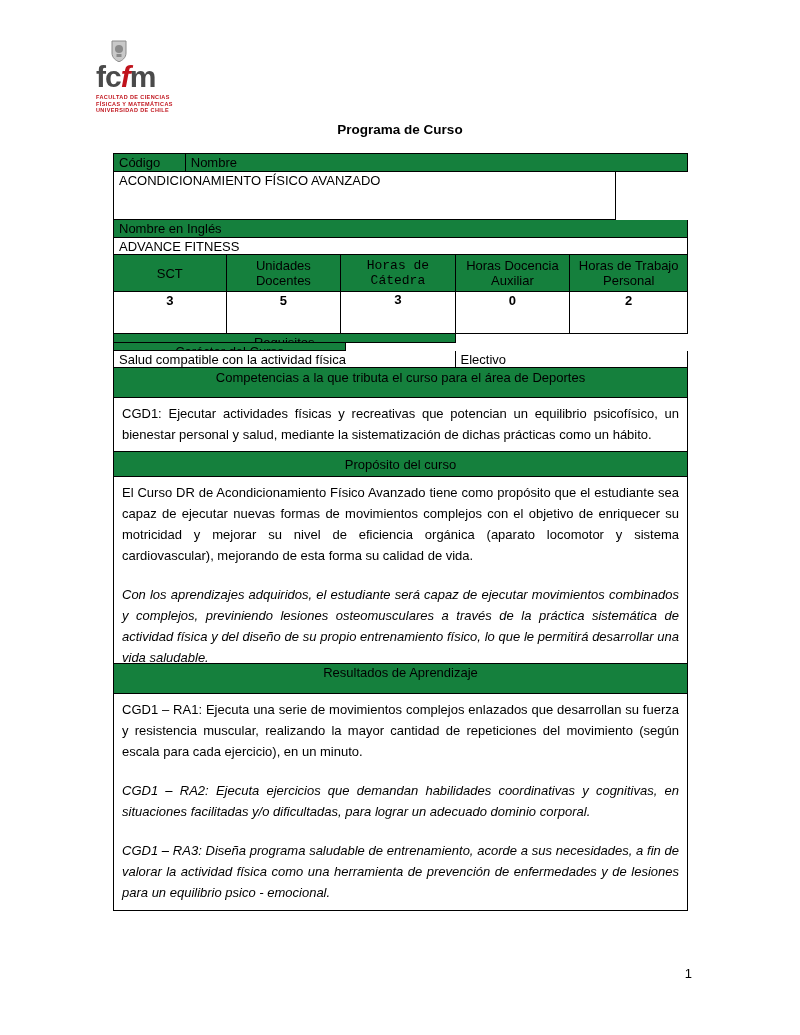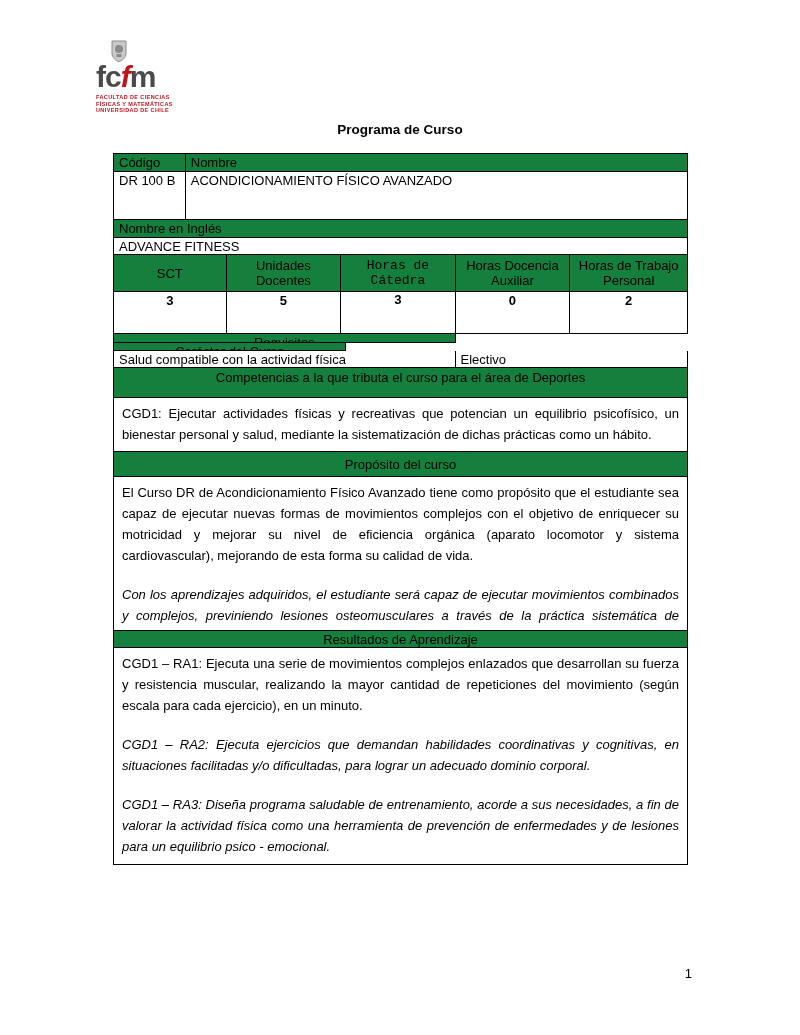--- a/index.html
+++ b/index.html
@@ -48,22 +48,22 @@
   .r3  { height:18px; }
   .r4  { height:17px; }
   .r5  { height:37px; }
   .r5 .c { line-height:15px; }
   .r6  { height:42px; }
   .r7  { height:17px;flex-direction:column; }
   .r8  { height:17px; }
   .r9  { height:30px; }
   .r10 { height:54px; }
   .r11 { height:25px; }
-  .r12 { height:154px; }
-  .r13 { height:17px; }
+  .r12 { height:187px; }
+  .r13 { height:30px; }
   .r14 { height:217px; }
 
   
   .page-number { position:absolute; left:672px; top:966px; width:20px; text-align:right; font-size:13px; }
 </style>
 </head>
 <body>
 
 <div class="page">
 
@@ -84,21 +84,20 @@
   <div class="doc-title">Programa de Curso</div>
 
   <div class="doc-table">
 
     <div class="row r1">
       <div class="c gray w-code">Código</div>
       <div class="c gray w-name">Nombre</div>
     </div>
 
     <div class="row r2">
-      <div class="c w-code">DR 100 B</div>
       <div class="c w-name">ACONDICIONAMIENTO FÍSICO AVANZADO</div>
     </div>
 
     <div class="row r3">
       <div class="c gray w-full">Nombre en Inglés</div>
     </div>
     <div class="row r4">
       <div class="c w-full">ADVANCE FITNESS</div>
     </div>
 

